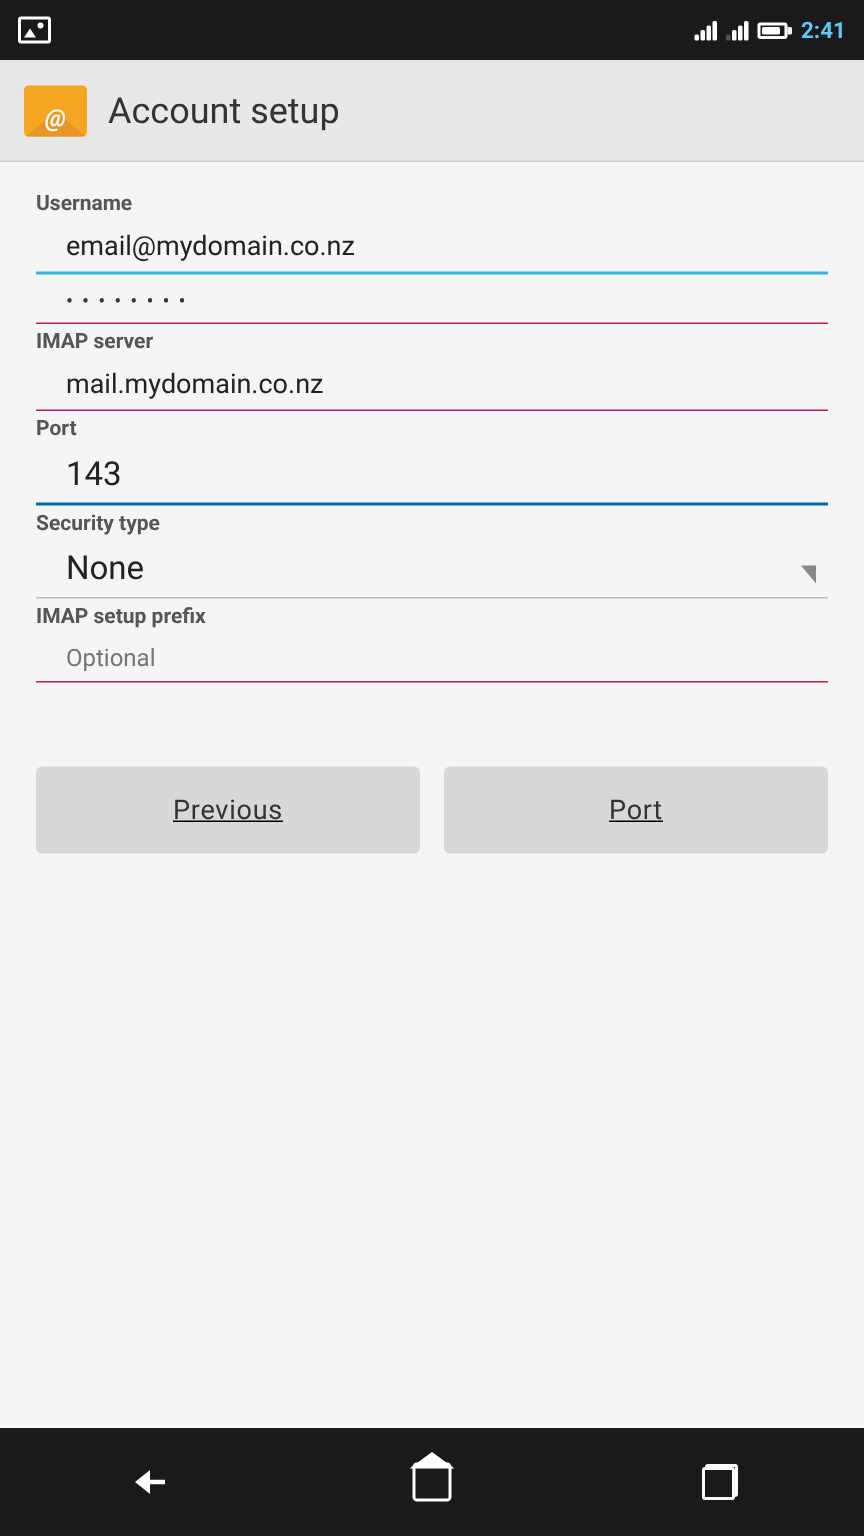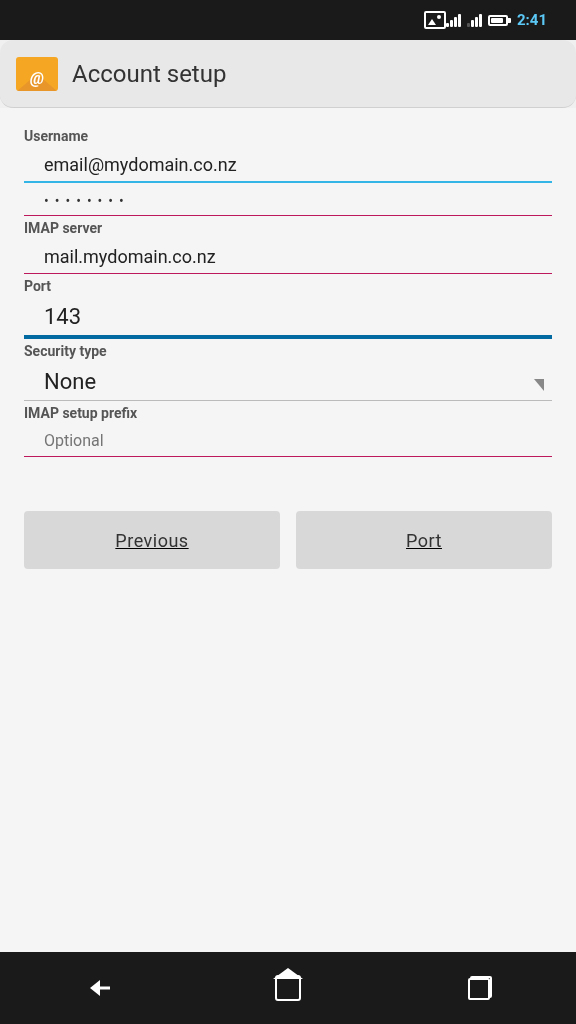--- a/index.html
+++ b/index.html
@@ -17,22 +17,22 @@
       display: flex;
       flex-direction: column;
     }
 
     
     .status-bar {
       background: #1a1a1a;
       height: 40px;
       display: flex;
       align-items: center;
-      justify-content: flex-end;
-      padding: 0 29px;
+      justify-content: space-between;
+      padding: 0 12px;
       flex-shrink: 0;
     }
 
     .status-bar-left {
       display: flex;
       align-items: center;
     }
 
     .status-bar-right {
       display: flex;
@@ -141,21 +141,20 @@
     
     .app-header {
       background: #e8e8e8;
       height: 68px;
       display: flex;
       align-items: center;
       padding: 0 16px;
       gap: 14px;
       border-bottom: 1px solid #d0d0d0;
       flex-shrink: 0;
-      border-radius: 13px;
     }
 
     .email-icon {
       width: 42px;
       height: 34px;
       background: #f5a623;
       border-radius: 3px;
       position: relative;
       display: flex;
       align-items: flex-start;
@@ -266,21 +265,21 @@
       border-left: 10px solid transparent;
       border-top: 12px solid #888;
     }
 
     .port-input {
       width: 100%;
       font-size: 22px;
       color: #222;
       background: transparent;
       border: none;
-      border-bottom: 4px solid #0369a1;
+      border-bottom: 2px solid #0369a1;
       padding: 6px 0 6px 20px;
       outline: none;
       font-family: inherit;
     }
 
     
     .button-row {
       display: flex;
       gap: 0;
       padding: 16px 24px;

